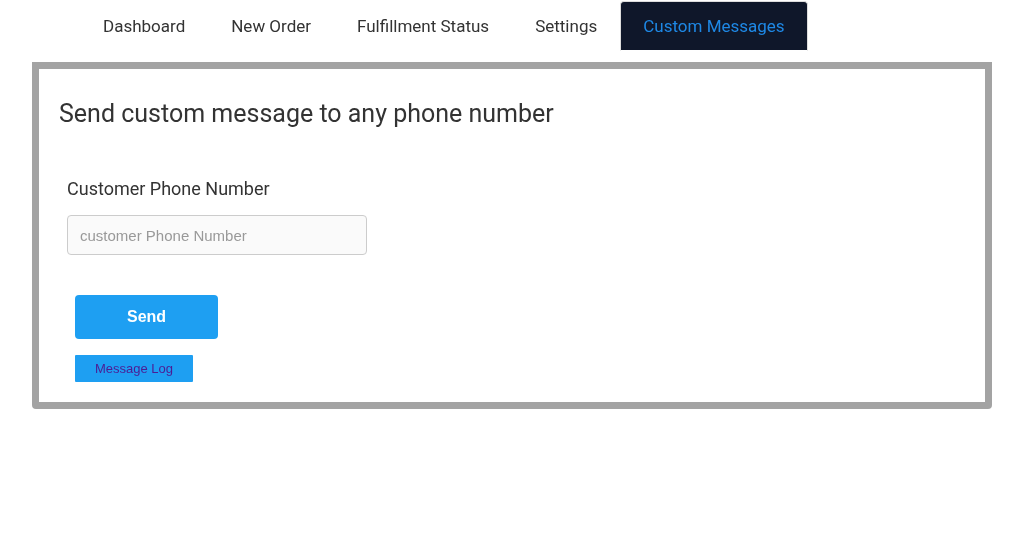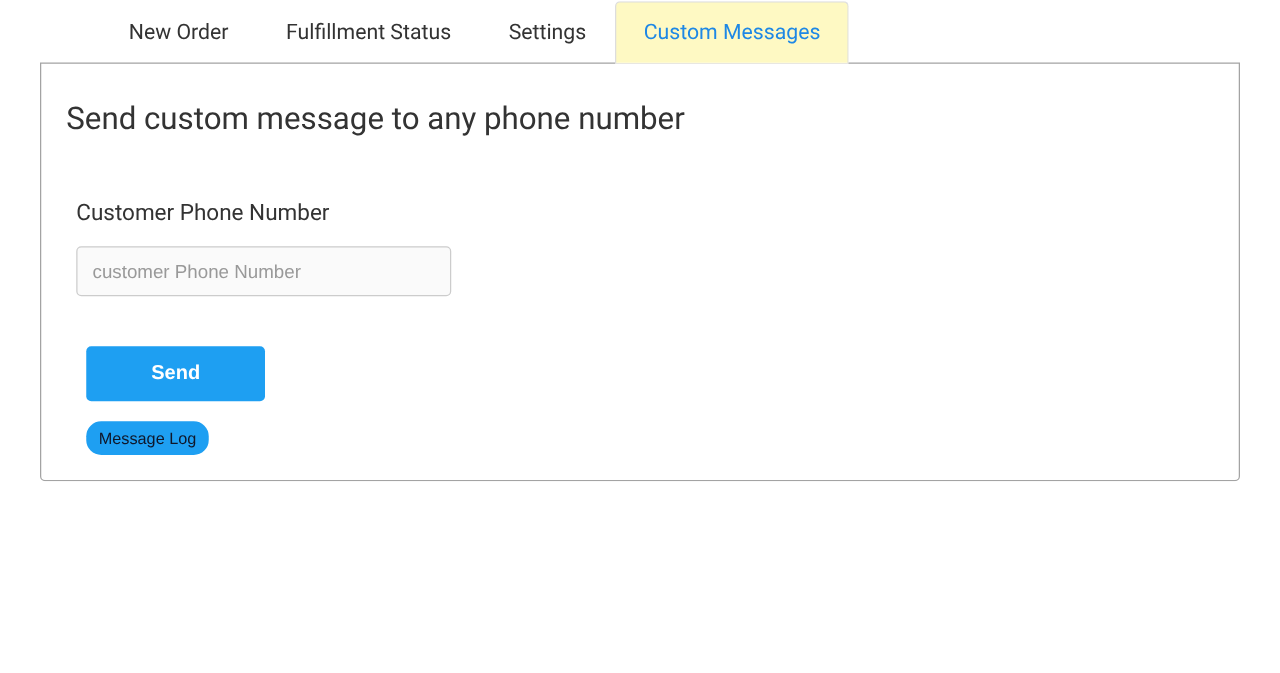--- a/index.html
+++ b/index.html
@@ -31,27 +31,27 @@
       border-bottom: none;
       background: transparent;
       position: relative;
       top: 1px;
     }
     .tab.active {
       color: #1e88e5;
       border: 1px solid #ddd;
       border-bottom: 1px solid #fff;
       border-radius: 4px 4px 0 0;
-      background: #fef9c3;
+      background: #0f172a;
     }
     .panel {
-      border: 1px solid #a3a3a3;
+      border: 7px solid #a3a3a3;
       border-radius: 0 0 4px 4px;
       padding: 20px 20px 20px 20px;
-      margin-top: 0;
+      margin-top: 12px;
     }
     .panel-title {
       font-size: 25px;
       font-weight: 400;
       color: #333;
       margin-bottom: 50px;
       margin-top: 10px;
     }
     .field-group {
       margin-bottom: 30px;
@@ -96,37 +96,38 @@
       padding: 13px 52px;
       font-size: 16px;
       cursor: pointer;
       margin-bottom: 16px;
       margin-left: 0;
       margin-top: 10px;
       font-weight: bold;
     }
     .btn-log {
       background: #1e9ff2;
-      color: #0f172a;
+      color: #4c1d95;
       border: none;
-      border-radius: 12px;
-      padding: 6px 10px;
+      border-radius: 1px;
+      padding: 6px 20px;
       font-size: 13px;
       cursor: pointer;
       display: block;
     }
     .button-area {
       padding-left: 16px;
     }
   </style>
 </head>
 <body>
 
 <div class="container">
   <div class="tabs">
+    <div class="tab">Dashboard</div>
     <div class="tab">New Order</div>
     <div class="tab">Fulfillment Status</div>
     <div class="tab">Settings</div>
     <div class="tab active">Custom Messages</div>
   </div>
 
   <div class="panel">
     <h2 class="panel-title">Send custom message to any phone number</h2>
 
     <div class="field-group">

